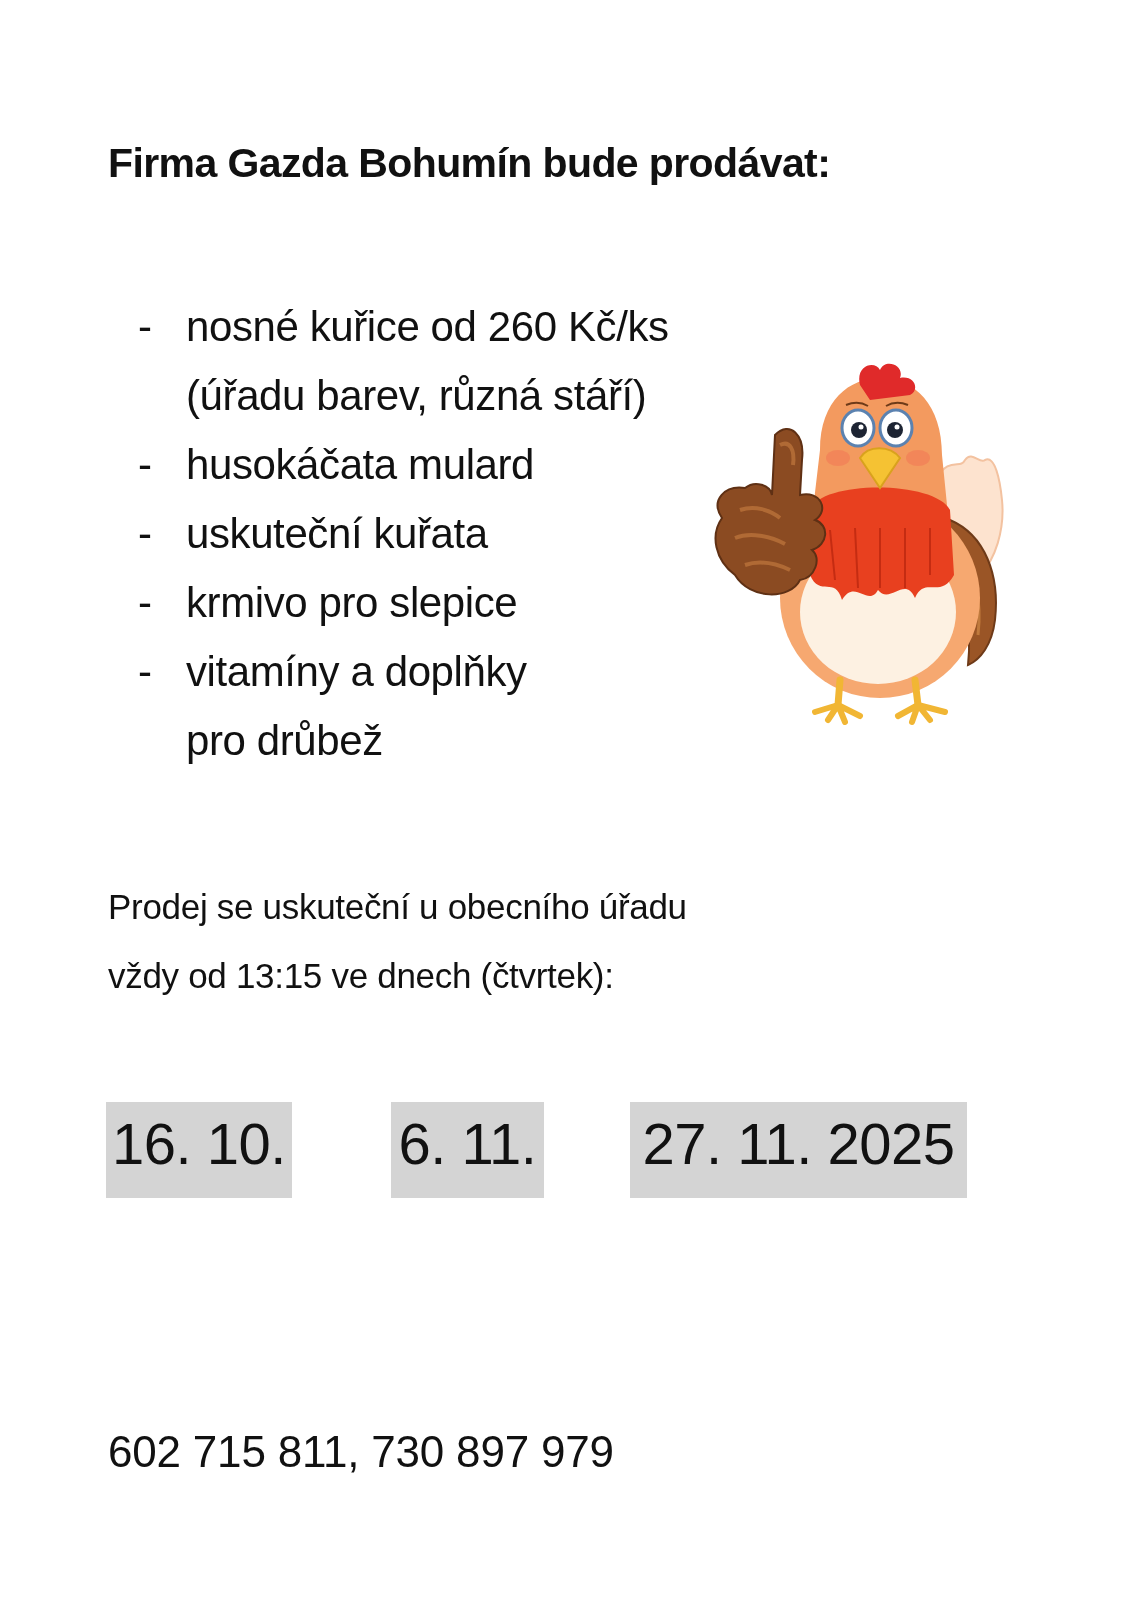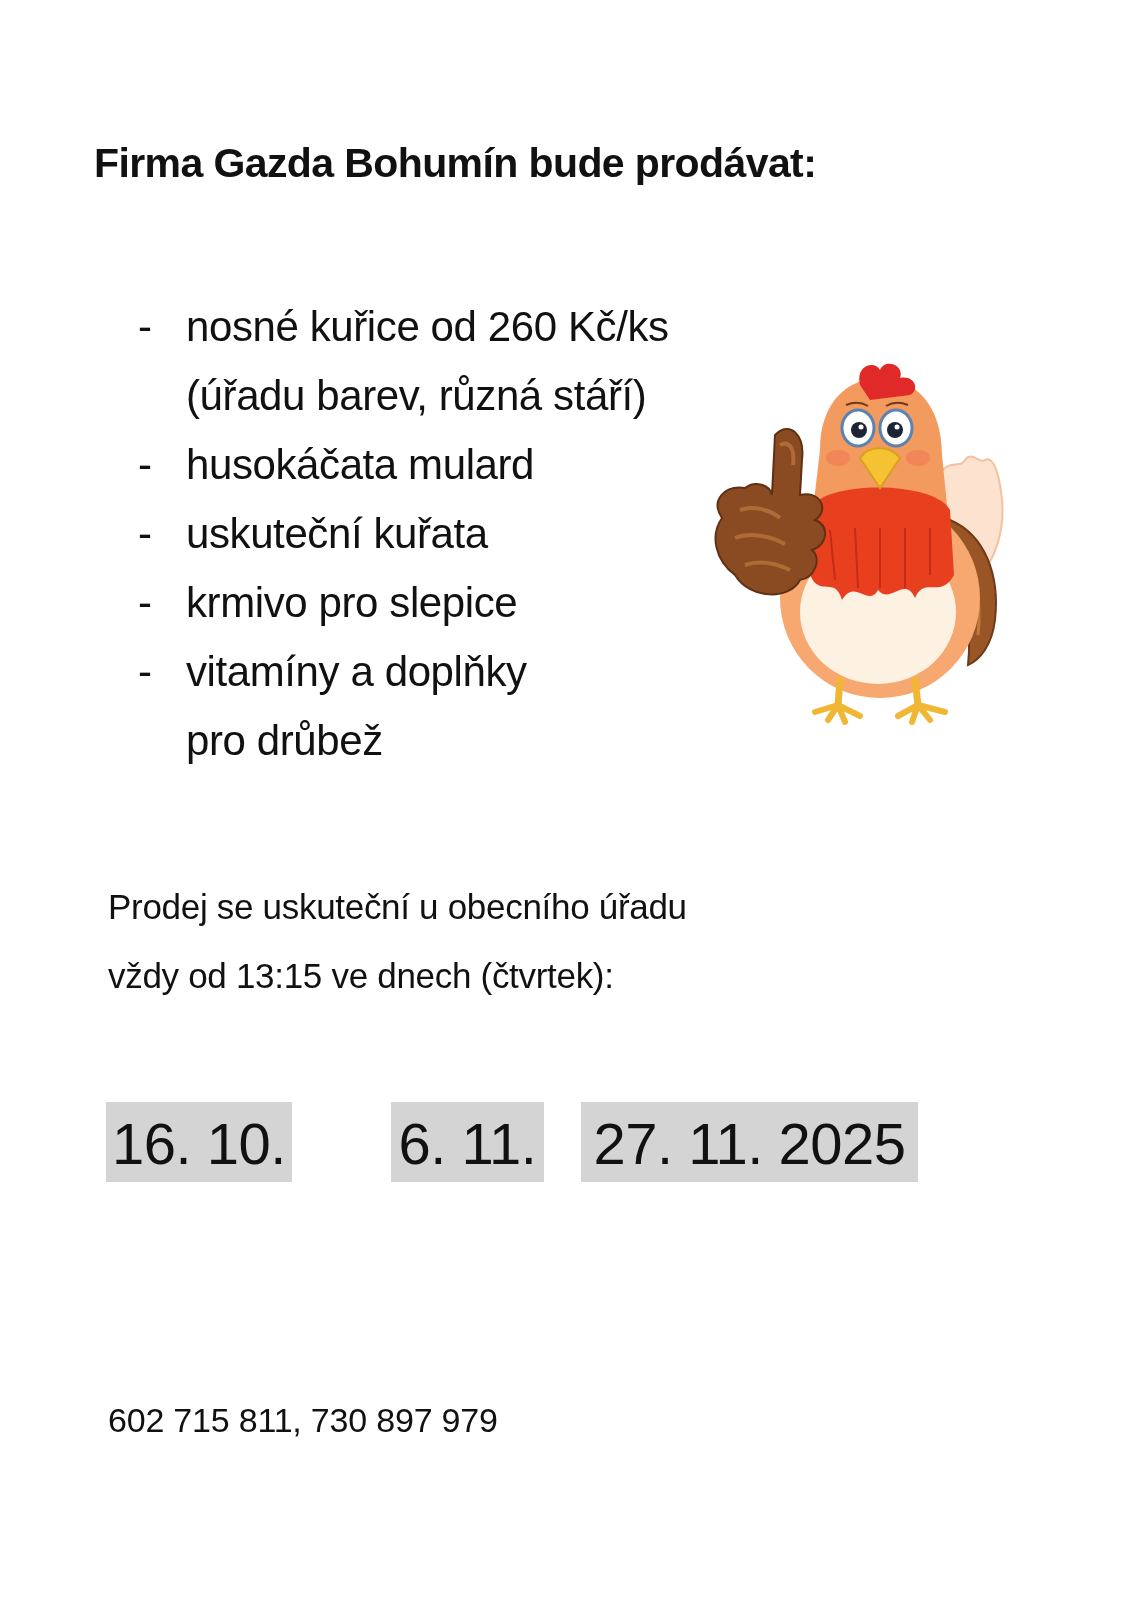--- a/index.html
+++ b/index.html
@@ -12,21 +12,21 @@
       height: 1600px;
       position: relative;
       overflow: hidden;
       font-family: "Liberation Sans", "DejaVu Sans", sans-serif;
       color: #111111;
     }
     .page { position: absolute; inset: 0; background: #ffffff; }
 
     .title {
       position: absolute;
-      left: 94px;
+      left: 108px;
       top: 140px;
       font-size: 41px;
       font-weight: bold;
       letter-spacing: -0.6px;
       white-space: nowrap;
     }
 
     .items {
       position: absolute;
       left: 138px;
@@ -61,46 +61,46 @@
     }
 
     .dates {
       position: absolute;
       left: 0; top: 0;
       width: 100%;
     }
     .date {
       position: absolute;
       top: 1102px;
-      height: 80px;
+      height: 96px;
       background: #d4d4d4;
       font-size: 58px;
       line-height: 84px;
       letter-spacing: -0.5px;
       white-space: nowrap;
       text-align: center;
     }
     .date-1 { left: 106px; width: 186px; }
     .date-2 { left: 391px; width: 153px; }
-    .date-3 { left: 581px; width: 337px; }
+    .date-3 { left: 630px; width: 337px; }
 
     .order {
       position: absolute;
       left: 108px;
       top: 1275px;
       font-size: 32px;
       line-height: 54px;
       letter-spacing: -0.2px;
       white-space: nowrap;
     }
     .phones {
       position: absolute;
       left: 108px;
-      top: 1398px;
-      font-size: 34px;
+      top: 1430px;
+      font-size: 44px;
       line-height: 44px;
       letter-spacing: -0.2px;
       white-space: nowrap;
       text-align: center;
     }
   </style>
 </head>
 <body>
 
 <div class="page">

